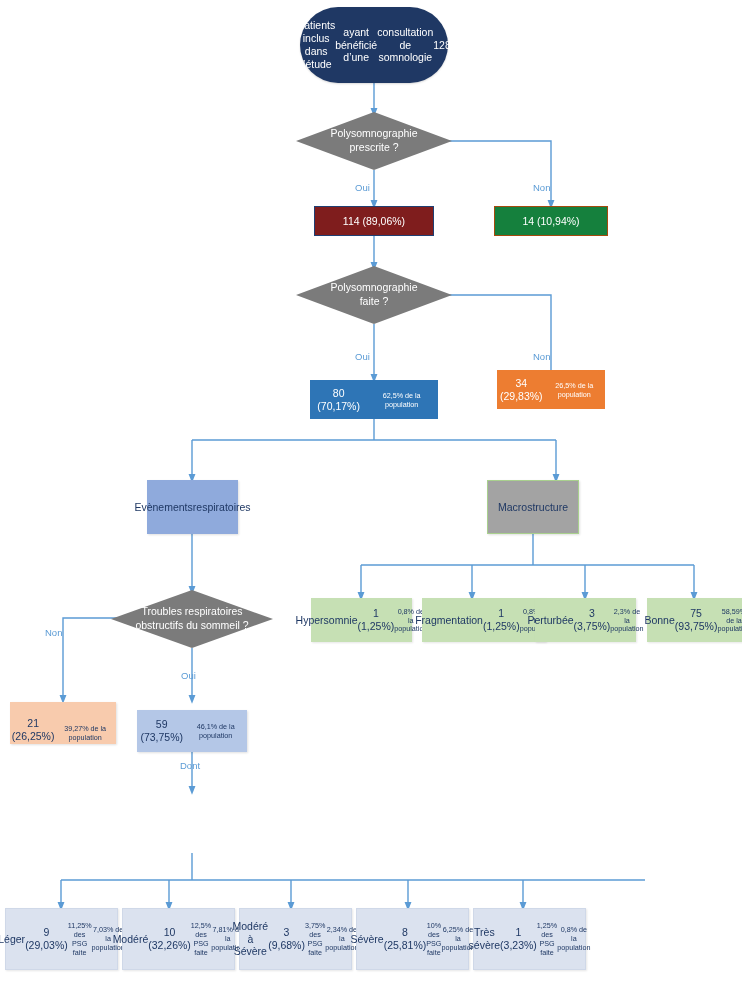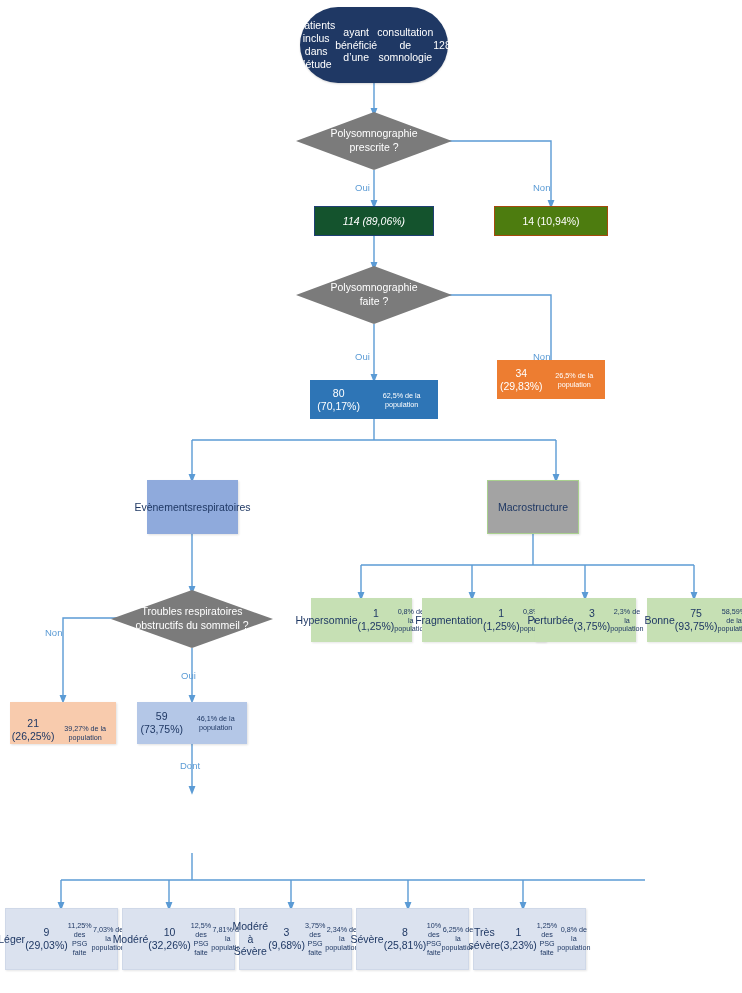--- a/index.html
+++ b/index.html
@@ -80,27 +80,26 @@
   }
   .box .sub {
     font-size: 7.2px;
     margin-top: 2px;
   }
   .box .sub2 {
     font-size: 7.2px;
     margin-top: 1px;
   }
   .blue-dark {
-    background: #14532d;
+    background: #7f1d1d;
     border: 1px solid #1f3f73;
     color: #ffffff;
-    font-style: italic;
   }
   .orange-dark {
-    background: #4d7c0f;
+    background: #15803d;
     border: 1px solid #a54a0d;
     color: #ffffff;
   }
   .blue-mid {
     background: #2e75b6;
     border: 1px solid #2e75b6;
     color: #ffffff;
   }
   .orange-mid {
     background: #ed7d31;
@@ -129,20 +128,21 @@
     background: #f8cbad;
     border: 1px solid #f8cbad;
     color: #1f3864;
     box-shadow: 1px 1px 2px rgba(0,0,0,0.12);
   }
   .lavender {
     background: #b4c7e7;
     border: 1px solid #b4c7e7;
     color: #1f3864;
     box-shadow: 1px 1px 2px rgba(0,0,0,0.12);
+    margin-top: 8px;
   }
   .pale-blue {
     background: #d6e0f0;
     border: 1px solid #c4d2e8;
     color: #1f3864;
     box-shadow: 1px 1px 2px rgba(0,0,0,0.10);
   }
   .pale-grayblue {
     background: #dbe2ef;
     border: 1px solid #cfd8e8;
@@ -246,21 +246,21 @@
     </div>
   </div>
   <div class="edge-label" style="left:355px; top:351px;">Oui</div>
   <div class="edge-label" style="left:533px; top:351px;">Non</div>
 
   <div class="node box blue-mid" style="left:310px; top:380px; width:128px; height:39px;">
     <span class="title">80 (70,17%)</span>
     <span class="sub">62,5% de la population</span>
   </div>
 
-  <div class="node box orange-mid" style="left:497px; top:360px; width:108px; height:39px;">
+  <div class="node box orange-mid" style="left:497px; top:370px; width:108px; height:39px;">
     <span class="title">34 (29,83%)</span>
     <span class="sub">26,5% de la population</span>
   </div>
 
   <div class="node box blue-soft" style="left:147px; top:480px; width:91px; height:54px;">
     <span class="title">Evènements</span>
     <span class="title">respiratoires</span>
   </div>
 
   <div class="node box green-soft" style="left:487px; top:480px; width:92px; height:54px;">

